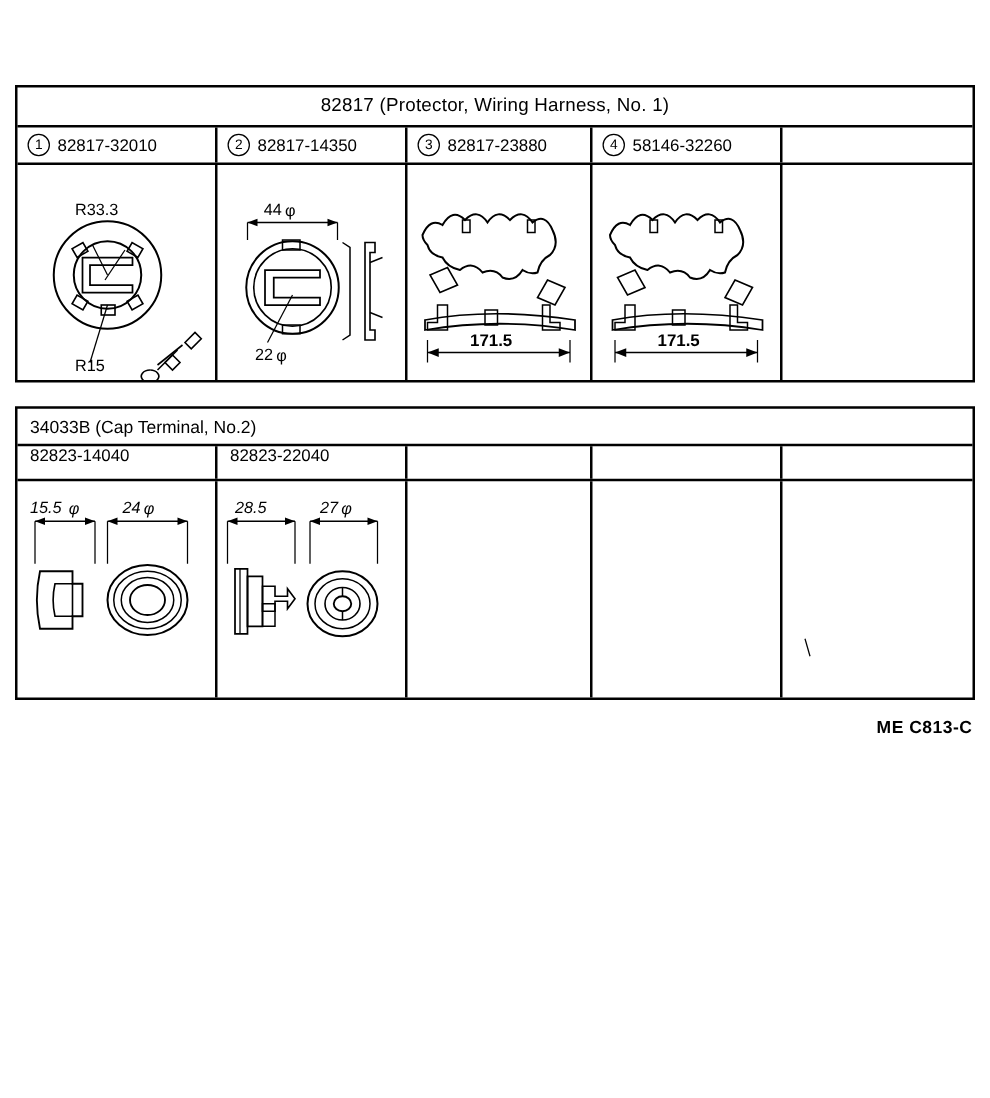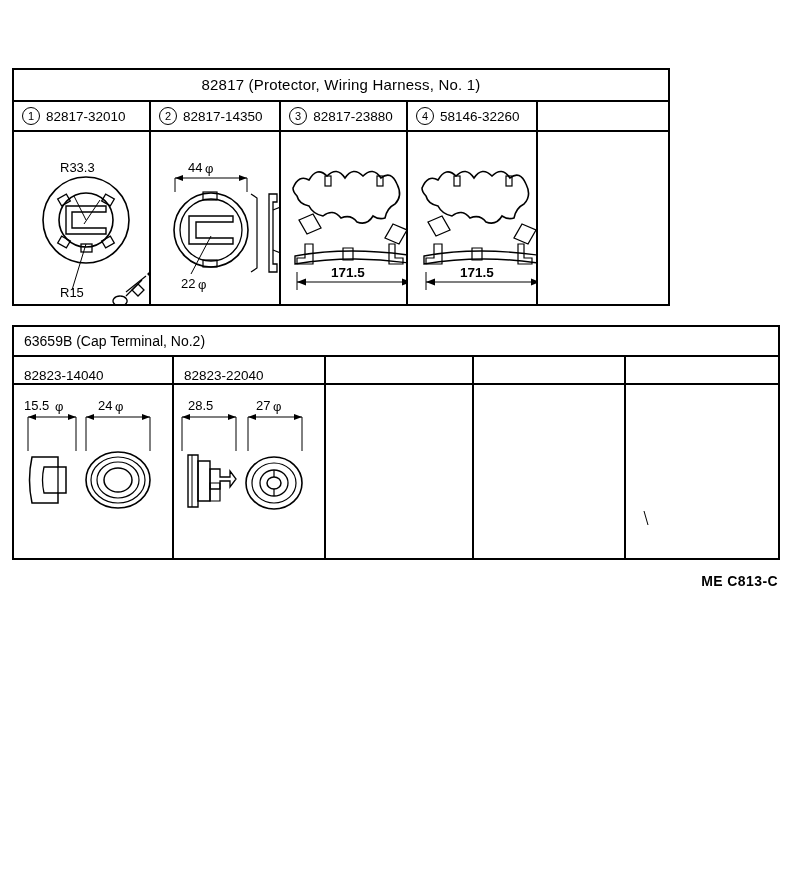--- a/index.html
+++ b/index.html
@@ -21,21 +21,21 @@
     left: 0; top: 0;
     width: 792px;
     height: 878px;
   }
 
   
   .table1 {
     position: absolute;
     left: 12px;
     top: 68px;
-    width: 658px;
+    width: 768px;
     border: 2px solid #000;
     box-sizing: border-box;
   }
   .t1-title {
     height: 30px;
     line-height: 30px;
     text-align: center;
     font-size: 15px;
     border-bottom: 2px solid #000;
     letter-spacing: 0.2px;
@@ -103,30 +103,31 @@
     font-size: 14px;
     border-bottom: 2px solid #000;
   }
   .t2-headrow {
     display: flex;
     height: 26px;
     border-bottom: 2px solid #000;
   }
   .t2-head {
     display: flex;
-    align-items: flex-end;
+    align-items: flex-start;
     padding-left: 10px;
     font-size: 13.5px;
     box-sizing: border-box;
     border-right: 2px solid #000;
   }
   .t2-head:last-child { border-right: none; }
   .t2-bodyrow {
     display: flex;
     height: 173px;
+    font-style: italic;
   }
   .t2-cell {
     box-sizing: border-box;
     border-right: 2px solid #000;
     position: relative;
     overflow: hidden;
   }
   .t2-cell:last-child { border-right: none; }
 
   .figcode {
@@ -281,21 +282,21 @@
           <text class="lbl-b" x="52" y="145">171.5</text>
         </svg>
       </div>
 
       <div class="t1-cell c5"></div>
     </div>
   </div>
 
   <div class="table2">
 
-    <div class="t2-title">63659B (Cap Terminal, No.2)</div>
+    <div class="t2-title">34033B (Cap Terminal, No.2)</div>
 
     <div class="t2-headrow">
       <div class="t2-head c1">
         <span>82823-14040</span>
       </div>
       <div class="t2-head c2">
         <span>82823-22040</span>
       </div>
       <div class="t2-head c3">
         <span></span>

